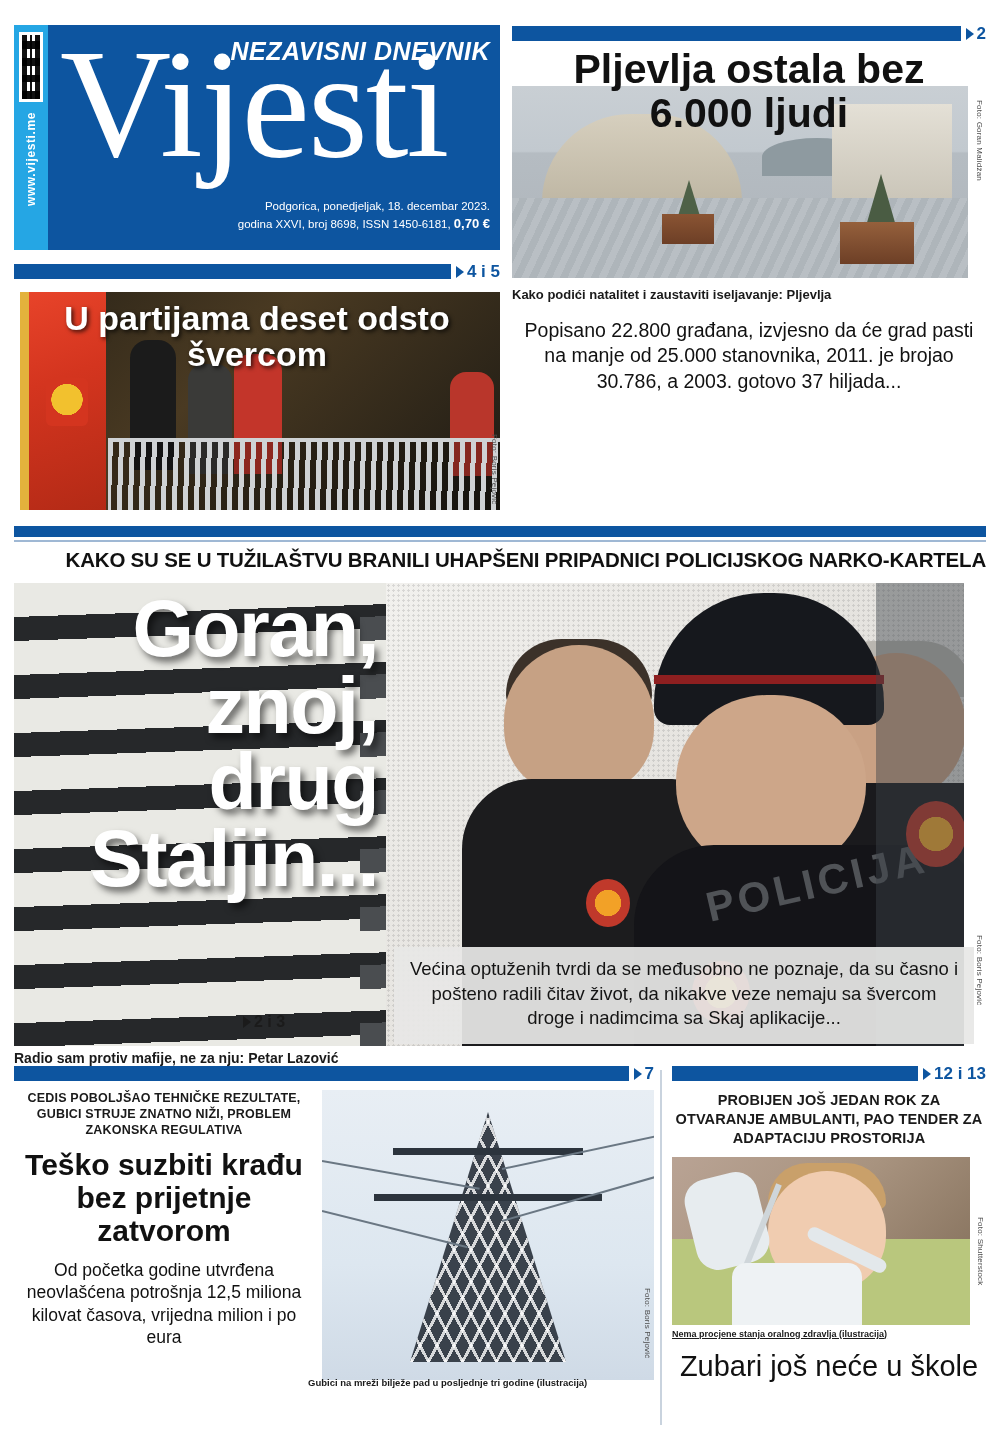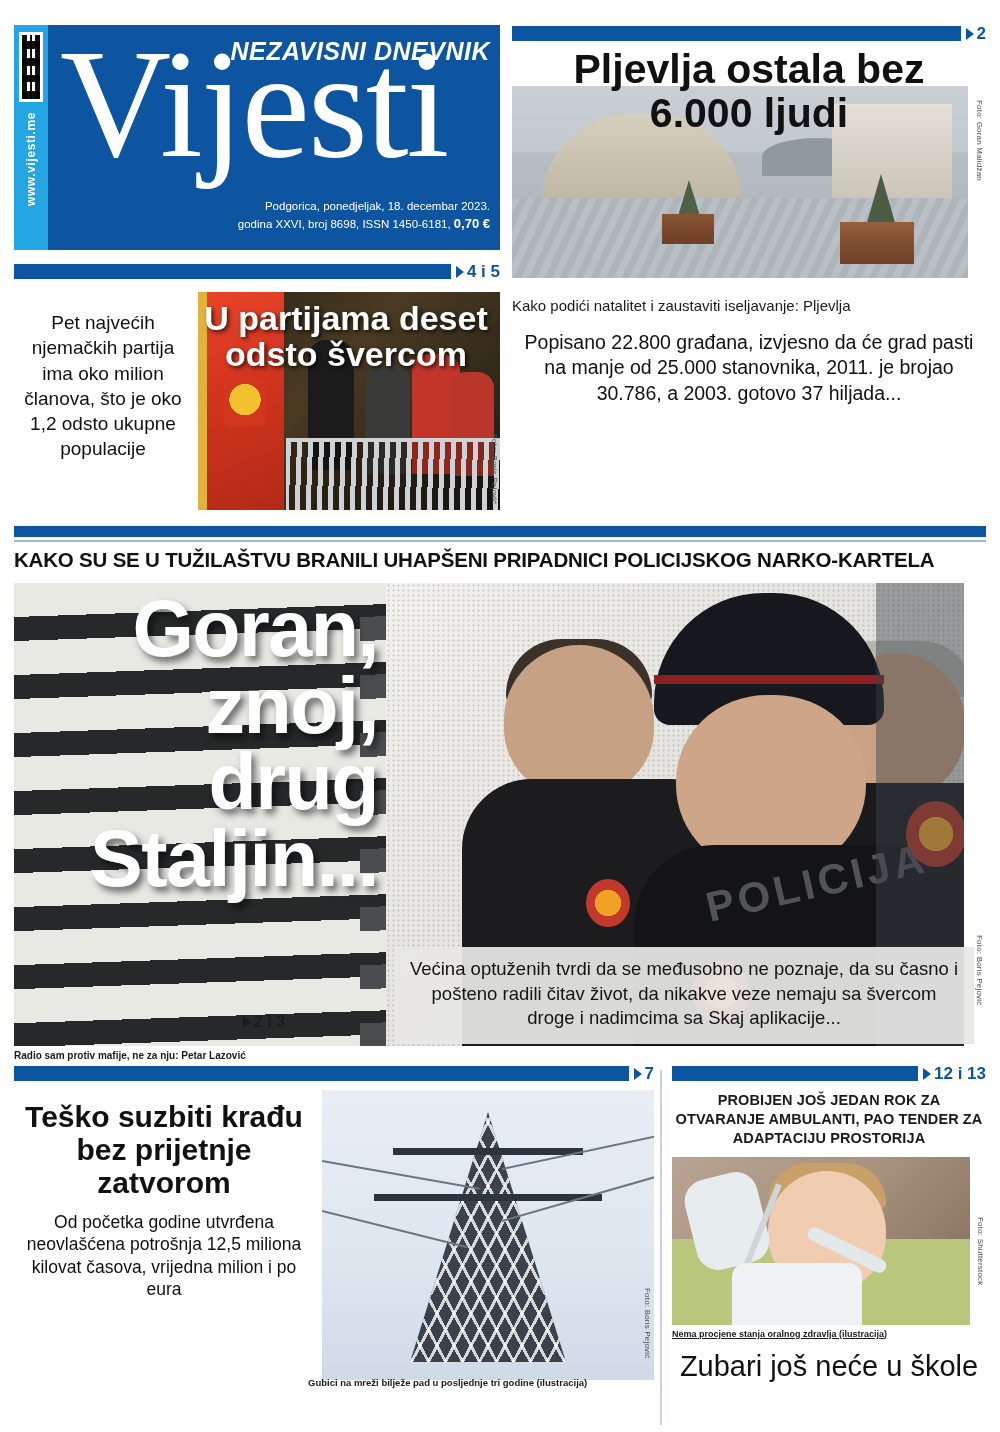--- a/index.html
+++ b/index.html
@@ -126,21 +126,21 @@
     position: absolute; right: 72px; bottom: 52px; width: 0; height: 0;
     border-left: 15px solid transparent; border-right: 15px solid transparent;
     border-bottom: 52px solid #4a5c43;
   }
   .vcredit {
     position: absolute; writing-mode: vertical-rl;
     font-size: 8px; color: #4d4d4d; letter-spacing: 0.2px;
   }
   .pl-credit { right: 2px; top: 52px; }
   .pl-caption {
-    font-size: 15px; color: #1a1a1a; margin-top: 19px; font-weight: normal;
+    font-size: 13px; color: #1a1a1a; margin-top: 9px; font-weight: bold;
   }
   .pl-lead {
     margin-top: 16px; text-align: center; font-size: 19.5px;
     line-height: 1.3; color: #111;
   }
 
   
   .parties { position: absolute; left: 14px; top: 263px; width: 486px; }
   .parties-body { display: flex; margin-top: 12px; }
   .parties-text {
@@ -182,21 +182,21 @@
   .sep-thick {
     position: absolute; left: 14px; top: 526px; width: 972px; height: 11px;
     background: #0d55a0;
   }
   .sep-rule {
     position: absolute; left: 14px; top: 540px; width: 972px; height: 2px;
     background: #9fb8d4;
   }
   .banner-head {
     position: absolute; left: 14px; top: 548px; width: 972px;
-    text-align: left; font-size: 20.5px; font-weight: bold;
+    text-align: right; font-size: 20.5px; font-weight: bold;
     letter-spacing: -0.2px; color: #111;
   }
 
   
   .feature { position: absolute; left: 14px; top: 583px; width: 972px; height: 463px; }
   .feature-left {
     position: absolute; left: 0; top: 0; width: 372px; height: 463px;
     background: repeating-linear-gradient(178deg, #e9e9e4 0 34px, #26282a 34px 58px);
     overflow: hidden;
   }
@@ -253,21 +253,21 @@
   .feature-quote {
     position: absolute; left: 380px; top: 364px; width: 580px;
     background: rgba(231,231,230,.93);
     padding: 10px 14px 13px;
     text-align: center; font-size: 18.5px; line-height: 1.33; color: #141414;
     z-index: 5;
   }
   .feature-credit { right: 2px; top: 352px; }
   .feature-caption {
     position: absolute; left: 14px; top: 1050px;
-    font-size: 10px; color: #1a1a1a; font-weight: bold;
+    font-size: 14px; color: #1a1a1a; font-weight: bold;
   }
 
   
   .bottom-left { position: absolute; left: 14px; top: 1065px; width: 640px; }
   .bl-body { display: flex; margin-top: 8px; }
   .bl-text { width: 300px; text-align: center; }
   .bl-kicker {
     font-size: 12.5px; font-weight: bold; letter-spacing: 0.2px;
     line-height: 1.28; color: #1a1a1a; padding: 0 10px;
   }
@@ -392,21 +392,20 @@
 
   <div class="parties">
     <div class="navbar">
       <div class="bar"></div>
       <div class="pg">
         <span class="tri"></span>
         <span>4 i 5</span>
       </div>
     </div>
     <div class="parties-body">
-      <div class="parties-text">Pet najvećih njemačkih partija ima oko milion članova, što je oko 1,2 odsto ukupne populacije</div>
       <div class="parties-photo">
         <div class="flag">
             <div class="flag-border"></div>
             <div class="flag-crest"></div>
           </div>
         <div class="crowd-1"></div>
           <div class="crowd-2"></div>
         <div class="crowd-3"></div>
           <div class="crowd-4"></div>
         <div class="fence"></div>
@@ -455,20 +454,21 @@
   <div class="bottom-left">
     <div class="navbar">
       <div class="bar"></div>
       <div class="pg">
         <span class="tri"></span>
         <span>7</span>
       </div>
     </div>
     <div class="bl-body">
       <div class="bl-text">
+        <div class="bl-kicker">CEDIS POBOLJŠAO TEHNIČKE REZULTATE, GUBICI STRUJE ZNATNO NIŽI, PROBLEM ZAKONSKA REGULATIVA</div>
         <div class="bl-headline">Teško suzbiti krađu bez prijetnje zatvorom</div>
         <div class="bl-lead">Od početka godine utvrđena neovlašćena potrošnja 12,5 miliona kilovat časova, vrijedna milion i po eura</div>
       </div>
       <div class="bl-photo">
         <div class="pylon"></div>
         <div class="pylon-mesh"></div>
         <div class="arm-a"></div>
         <div class="arm-b"></div>
         <div class="wire" style="left:0;top:70px;width:160px;transform:rotate(10deg);"></div>
         <div class="wire" style="left:0;top:120px;width:150px;transform:rotate(14deg);"></div>

